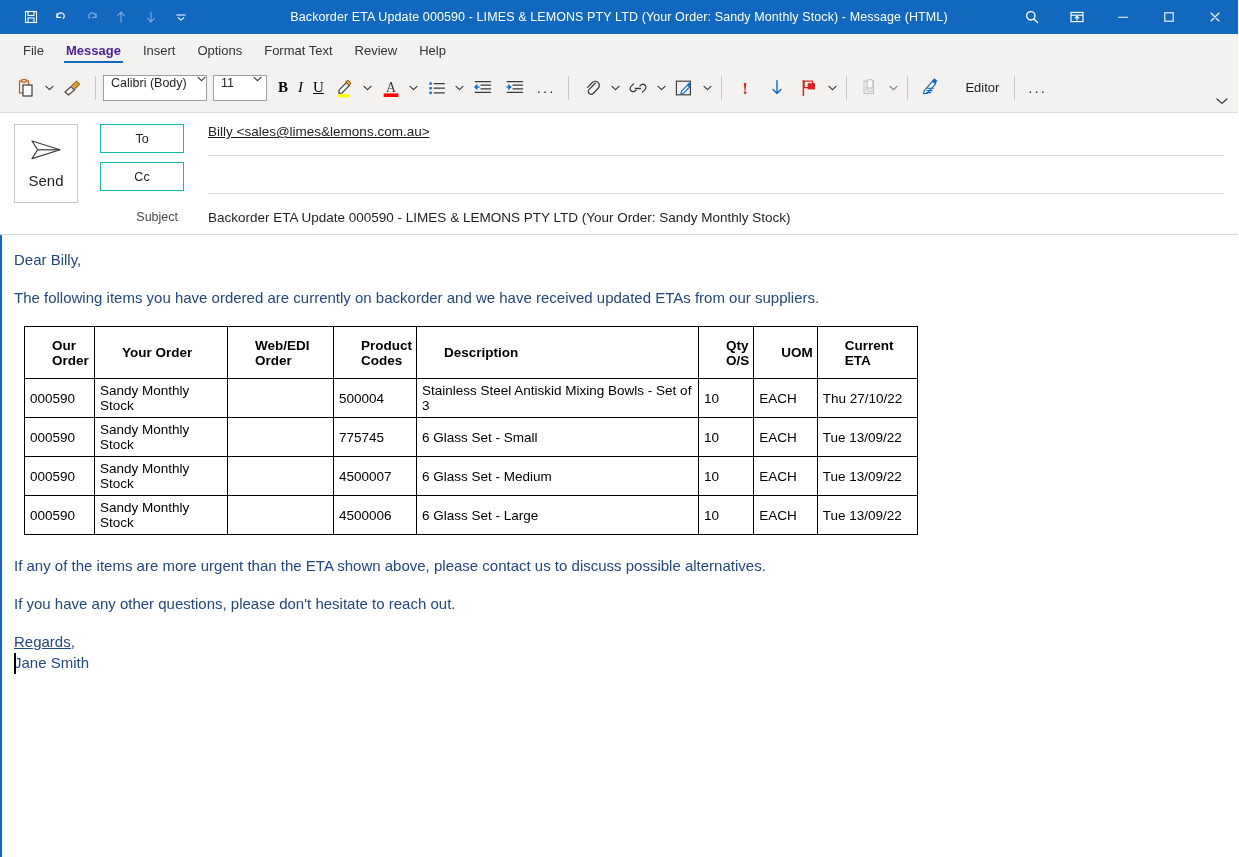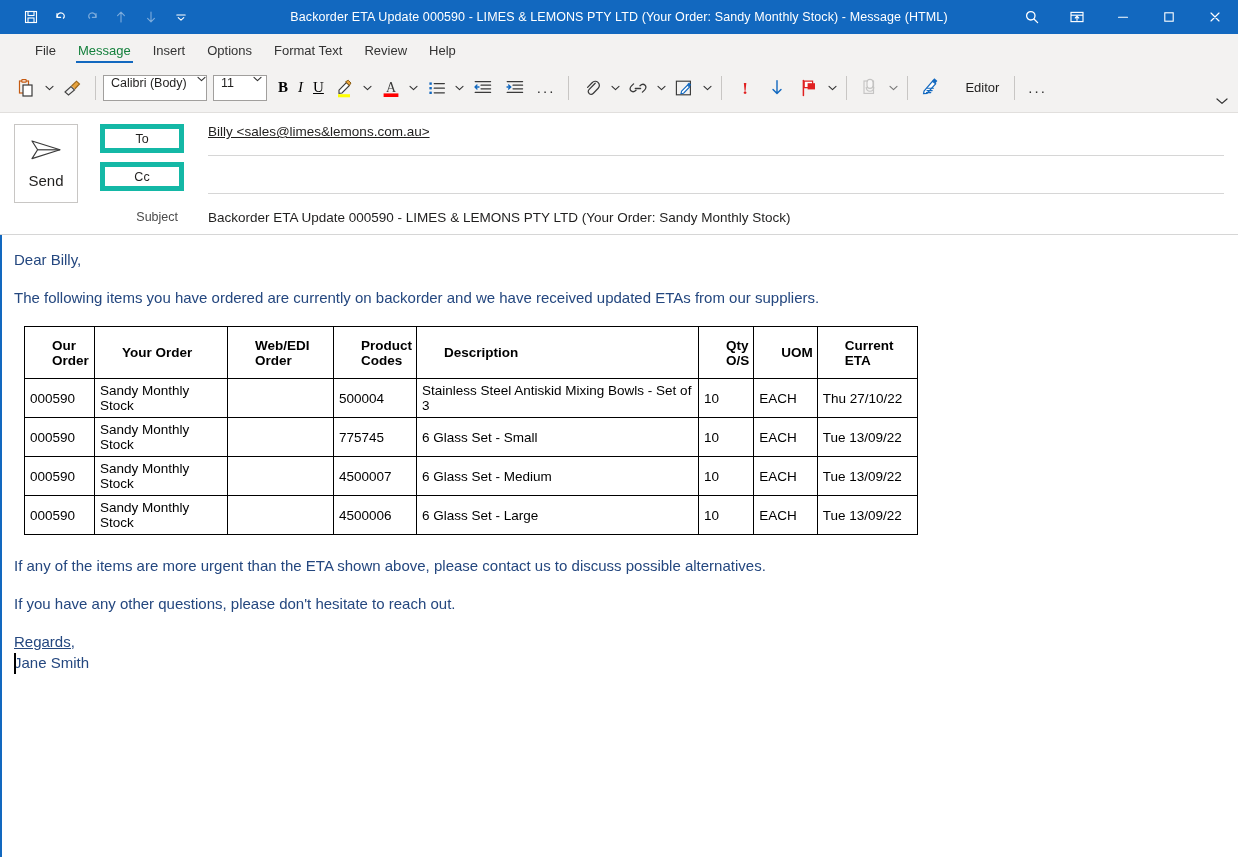--- a/index.html
+++ b/index.html
@@ -67,32 +67,32 @@
     color: #ffffff;
   }
   .searchbtn { width: 44px; }
 
   
   #ribbon-tabs {
     height: 29px;
     background: #f3f2f1;
     display: flex;
     align-items: flex-end;
-    padding-left: 24px;
+    padding-left: 12px;
     flex: 0 0 29px;
     border-bottom: 0;
   }
   .tab {
     font-size: 13px;
     color: #333333;
     padding: 4px 11px 5px 11px;
     position: relative;
     white-space: nowrap;
   }
-  .tab.active { color: #15803d; font-weight: normal; }
+  .tab.active { color: #4c1d95; font-weight: bold; }
   .tab.active::after {
     content: "";
     position: absolute;
     left: 9px; right: 9px; bottom: 0px;
     height: 2.5px;
     background: #1268bf;
   }
 
   
   #ribbon {
@@ -178,21 +178,21 @@
     gap: 4px;
     background: #fff;
   }
   .send-label { font-size: 15px; color: #201f1e; }
 
   .fields { margin-left: 22px; flex: 1; display: flex; flex-direction: column; }
   .field-row { display: flex; align-items: stretch; height: 32px; }
   .field-row.sub { height: 34px; align-items: center; }
   .field-btn {
     width: 84px; height: 29px;
-    border: 5px solid #14b8a6;
+    border: 1px solid #14b8a6;
     background: #fff;
     display: flex; align-items: center; justify-content: center;
     font-size: 12.5px; color: #201f1e;
   }
   .field-val {
     flex: 1;
     margin-left: 24px;
     margin-right: 14px;
     border-bottom: 1px solid #d6d6d6;
     display: flex; align-items: flex-start;

